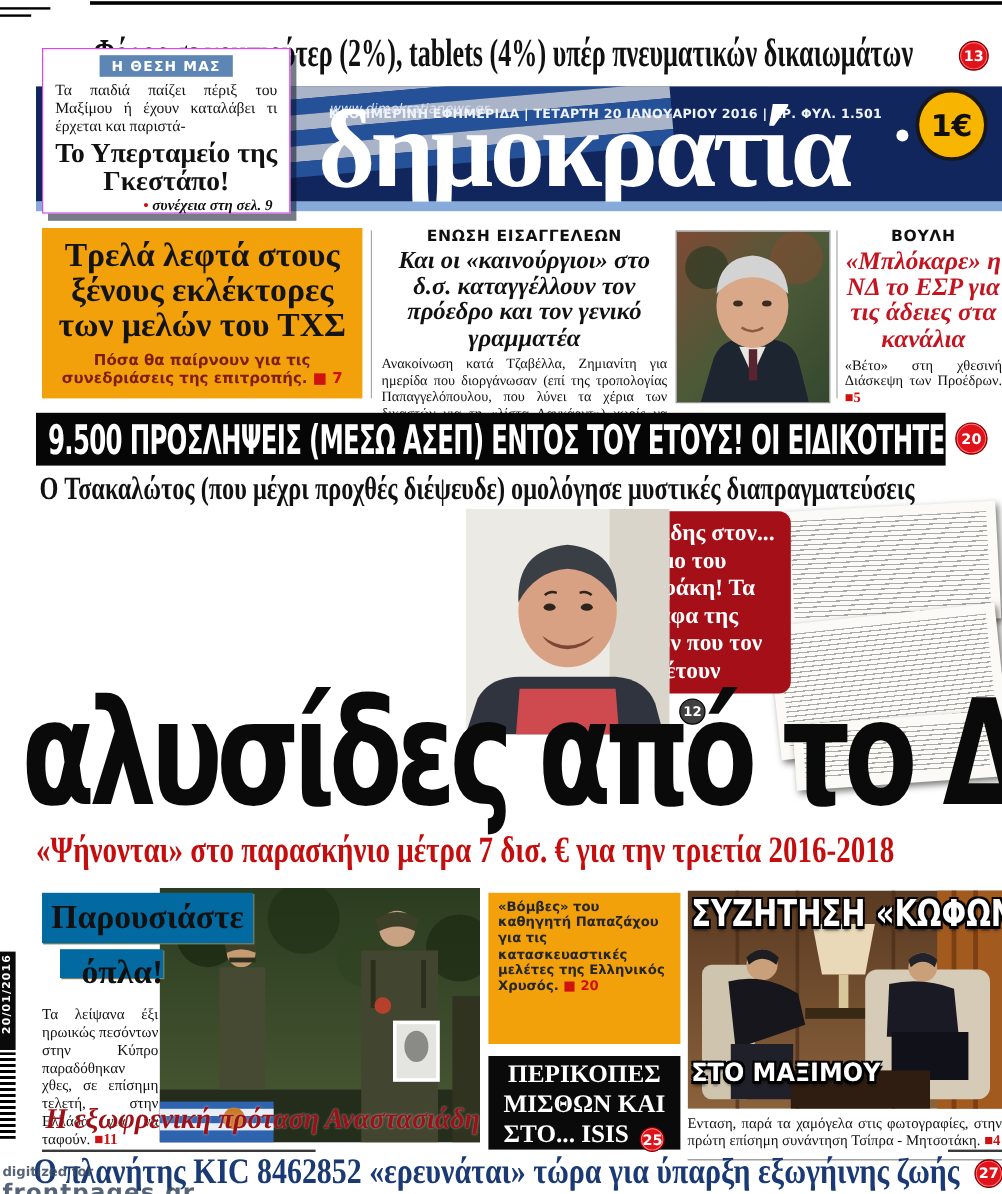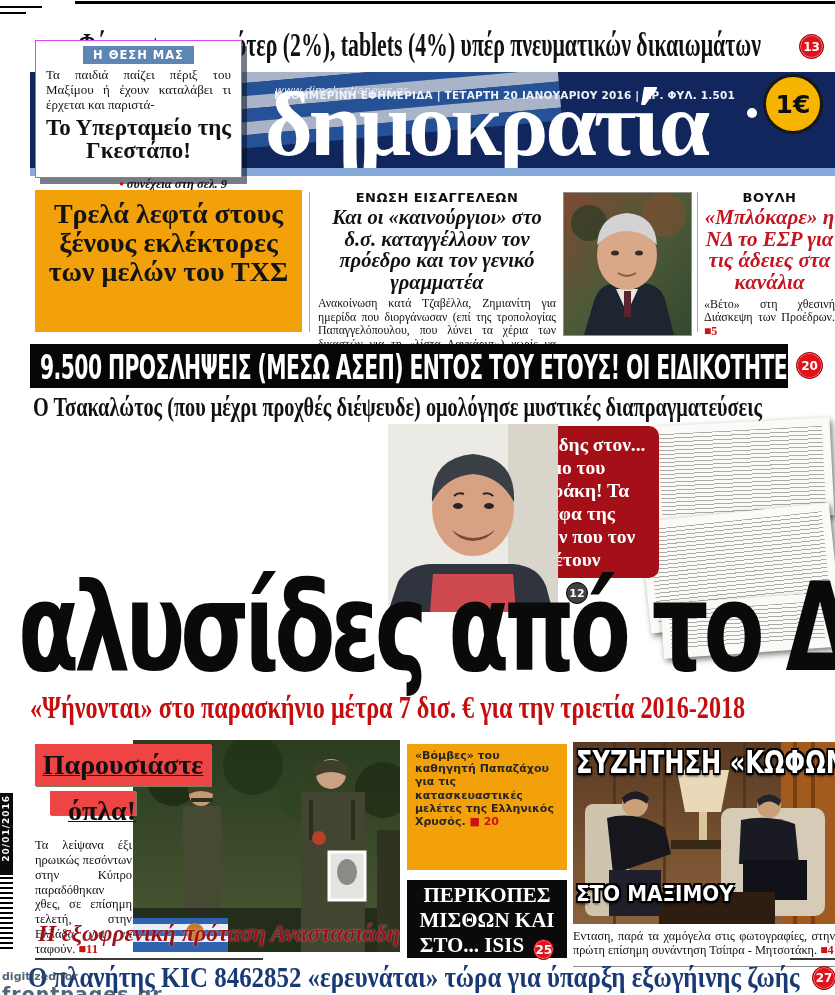--- a/index.html
+++ b/index.html
@@ -15,21 +15,21 @@
   .pgmark{color:#cf1111;font-weight:bold;}
   .kicker{font-family:"DejaVu Sans",sans-serif;font-weight:bold;text-align:center;
           font-size:13px;letter-spacing:.5px;color:#101010;}
   .vrule{width:1px;background:#a8a8a8;}
   .photo-frame{border:1px solid #909090;}
   .doc{position:absolute;background:#fbfaf6;box-shadow:2px 3px 6px rgba(0,0,0,.55);}
   .doc .lines{position:absolute;left:8px;right:8px;top:8px;bottom:8px;
       background:repeating-linear-gradient(180deg,#8f8f8f 0 1px,transparent 1px 4px);opacity:.75;}
   .outline-white{color:#fff;font-family:"DejaVu Sans",sans-serif;font-weight:bold;
       text-shadow:-2px -2px 0 #000,2px -2px 0 #000,-2px 2px 0 #000,2px 2px 0 #000,0 3px 3px rgba(0,0,0,.8);}
-  .sage{background:#ef4444;box-shadow:1px 1px 0 #7e8160;text-decoration:underline;}
+  .sage{background:#0369a1;box-shadow:1px 1px 0 #7e8160;}
   .yellowbox{background:#f2a10b;}
 </style>
 </head>
 <body>
 
 <div class="page">
 
   <div class="abs" style="left:75px;top:1px;width:760px;height:3px;background:#000;"></div>
   <div class="abs" style="left:0;top:6px;width:42px;height:2px;background:#000;"></div>
   <div class="abs" style="left:0;top:12px;width:26px;height:2px;background:#000;"></div>
@@ -60,28 +60,32 @@
     <div class="abs" style="right:78px;top:36px;width:10px;height:10px;border-radius:50%;background:#fff;"></div>
     <div class="abs nowrap" style="left:235px;top:2px;font-weight:bold;font-size:92px;line-height:100px;color:#fff;letter-spacing:-3px;">δημοκρατία</div>
     <div class="abs" style="right:12px;top:2px;width:54px;height:54px;border-radius:50%;background:#f7b500;border:3px solid #181818;display:flex;align-items:center;justify-content:center;font:bold 25px 'DejaVu Sans',sans-serif;color:#101010;">1€</div>
   </div>
   <div class="abs" style="left:30px;top:168px;width:805px;height:8px;background:#86abdb;"></div>
 
   <div class="abs" style="left:35px;top:40px;width:205px;height:136px;background:#fff;border:1px solid #d946ef;box-shadow:5px 6px 0 rgba(8,14,34,.55);text-align:center;">
     <div style="display:inline-block;margin-top:5px;background:#5d86b5;color:#fff;font:bold 11.5px 'DejaVu Sans',sans-serif;letter-spacing:1px;padding:2px 10px;">Η ΘΕΣΗ ΜΑΣ</div>
     <div style="font-size:13px;line-height:1.15;text-align:justify;padding:4px 10px 0 10px;">Τα παιδιά παίζει πέριξ του Μαξίμου ή έχουν καταλάβει τι έρχεται και παριστά-</div>
     <div style="font-weight:bold;font-size:23px;line-height:1.02;margin-top:3px;">Το Υπερταμείο της Γκεστάπο!</div>
-    <div style="text-align:right;padding-right:14px;font:bold italic 12.5px 'Liberation Serif',serif;margin-top:14px;">
+    <div style="text-align:right;padding-right:14px;font:bold italic 12.5px 'Liberation Serif',serif;margin-top:1px;">
       <span class="pgmark">•</span>
       <span>συνέχεια στη σελ. 9</span>
     </div>
   </div>
 
   <div class="abs yellowbox" style="left:35px;top:190px;width:267px;height:142px;text-align:center;">
     <div style="font-weight:bold;font-size:28px;line-height:1.03;padding-top:10px;color:#141414;">Τρελά λεφτά στους ξένους εκλέκτορες των μελών του ΤΧΣ</div>
+    <div style="font:bold 12.5px 'DejaVu Sans',sans-serif;color:#7e1d12;margin-top:6px;">
+      <span>Πόσα θα παίρνουν για τις συνεδριάσεις της επιτροπής.</span>
+      <span class="pgmark">■ 7</span>
+    </div>
   </div>
 
   <div class="abs vrule" style="left:309px;top:192px;height:140px;"></div>
 
   <div class="abs" style="left:318px;top:190px;width:238px;">
     <div class="kicker">ΕΝΩΣΗ ΕΙΣΑΓΓΕΛΕΩΝ</div>
     <div style="font:bold italic 20.5px 'Liberation Serif',serif;text-align:center;line-height:1.05;margin-top:2px;">Και οι «καινούργιοι» στο δ.σ. καταγγέλλουν τον πρόεδρο και τον γενικό γραμματέα</div>
     <div style="font-size:11.8px;line-height:1.15;text-align:justify;margin-top:4px;">
       <span>Ανακοίνωση κατά Τζαβέλλα, Ζημιανίτη για ημερίδα που διοργάνωσαν (επί της τροπολογίας Παπαγγελόπουλου, που λύνει τα χέρια των δικαστών για τη «λίστα Λαγκάρντ») χωρίς να ερωτηθούν τα άλλα μέλη.</span>
       <span class="pgmark">■3</span>

